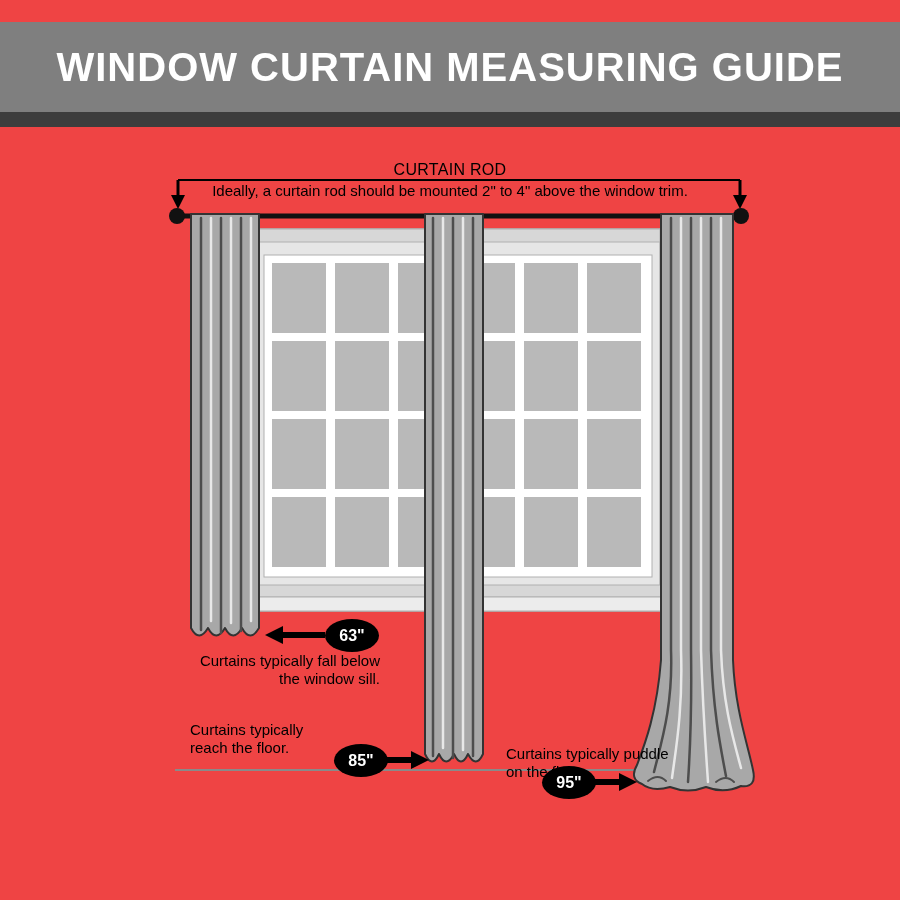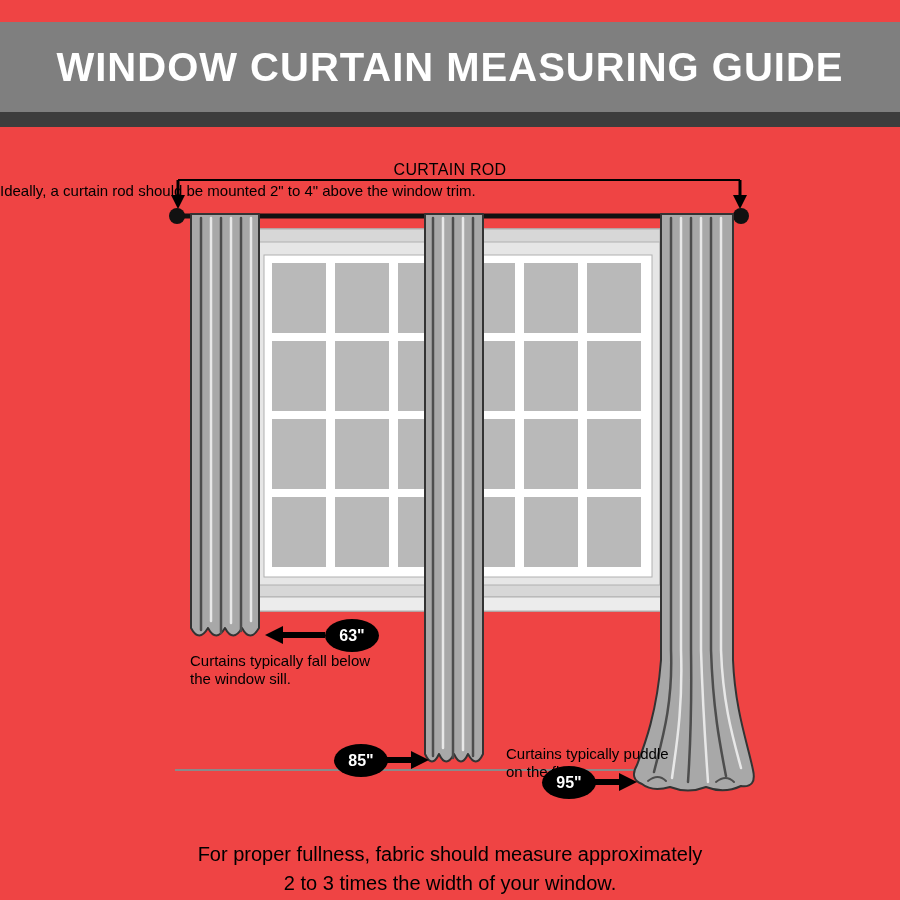--- a/index.html
+++ b/index.html
@@ -26,23 +26,23 @@
     position: absolute; top: 112px; left: 0; width: 900px; height: 15px;
     background: #3d3d3d; z-index: 2;
   }
 
   
   .diagram { position: absolute; top: 0; left: 0; z-index: 1; }
 
   
   .label { position: absolute; z-index: 3; font-size: 15px; line-height: 1.22; }
   .rod-label { top: 160px; left: 0; width: 900px; text-align: center; font-weight: normal; font-size: 16px; letter-spacing: 0.3px; }
-  .rod-note  { top: 182px; left: 0; width: 900px; font-size: 15px; }
+  .rod-note  { top: 182px; left: 0; width: 900px; text-align: center; font-size: 15px; }
 
-  .desc-63 { top: 652px; left: 190px; width: 190px; }
+  .desc-63 { top: 652px; left: 190px; width: 190px; text-align: right; }
   .desc-85 { top: 721px; left: 190px; width: 155px; }
   .desc-95 { top: 721px; left: 506px; width: 165px; margin-top: 24px; }
 
   
   .badge {
     position: absolute; z-index: 4;
     width: 54px; height: 33px;
     background: #000000; color: #ffffff;
     border-radius: 50%;
     font-size: 16px; font-weight: bold;
@@ -148,20 +148,17 @@
   </svg>
 
   <div class="label rod-label">CURTAIN ROD</div>
   <div class="label rod-note">Ideally, a curtain rod should be mounted 2" to 4" above the window trim.</div>
 
   <div class="badge badge-63">63"</div>
   <div class="badge badge-85">85"</div>
   <div class="badge badge-95">95"</div>
 
   <div class="label desc-63">Curtains typically fall below the window sill.</div>
+  <div class="label desc-85">Curtains typically reach the floor.</div>
   <div class="label desc-95">Curtains typically puddle on the floor.</div>
 
-  <div class="footer">
-    <div>For proper fullness, fabric should measure approximately</div>
-    <div>2 to 3 times the width of your window.</div>
-  </div>
 
 </div>
 
 </body></html>

